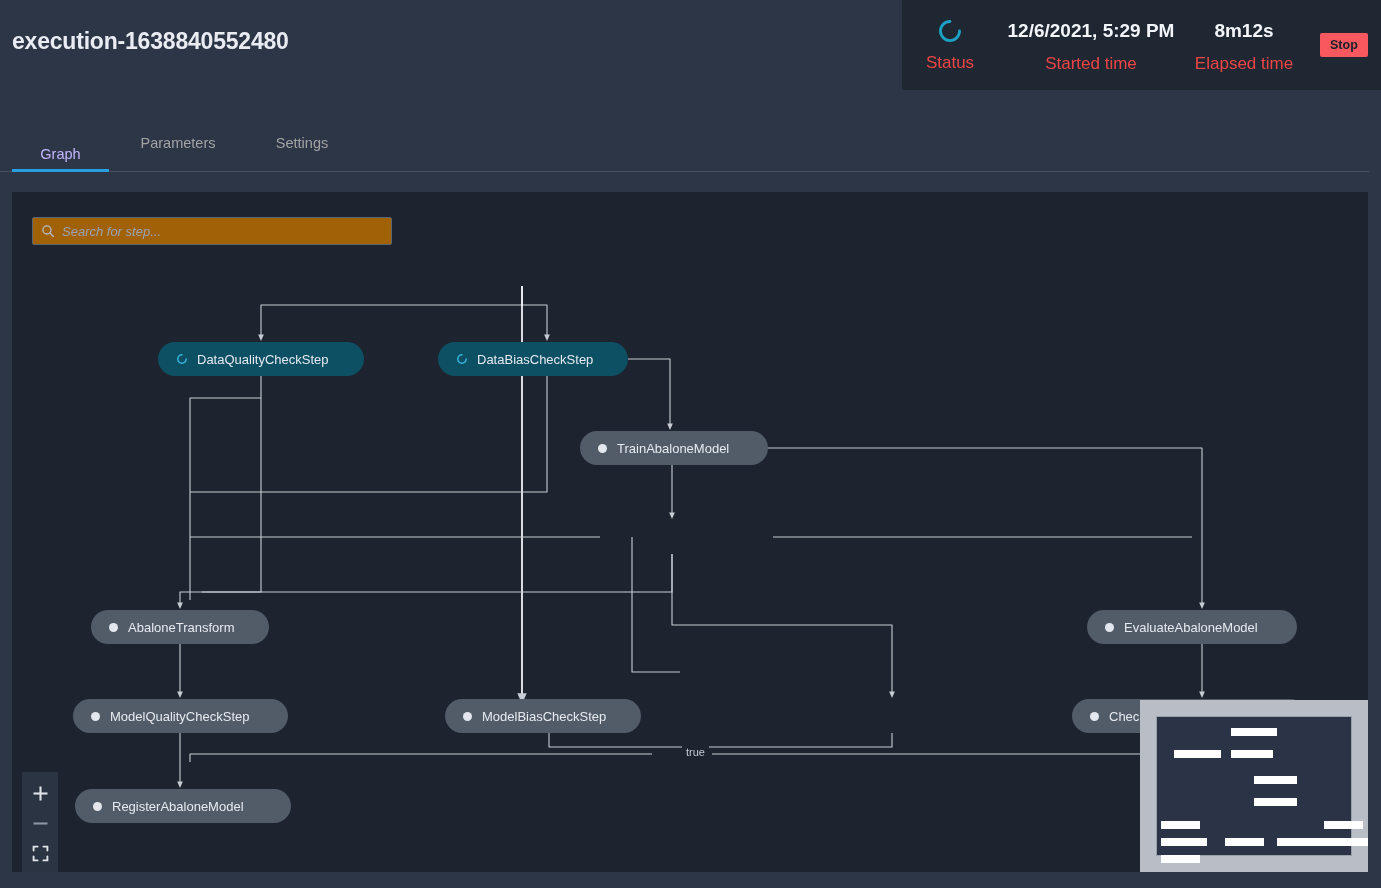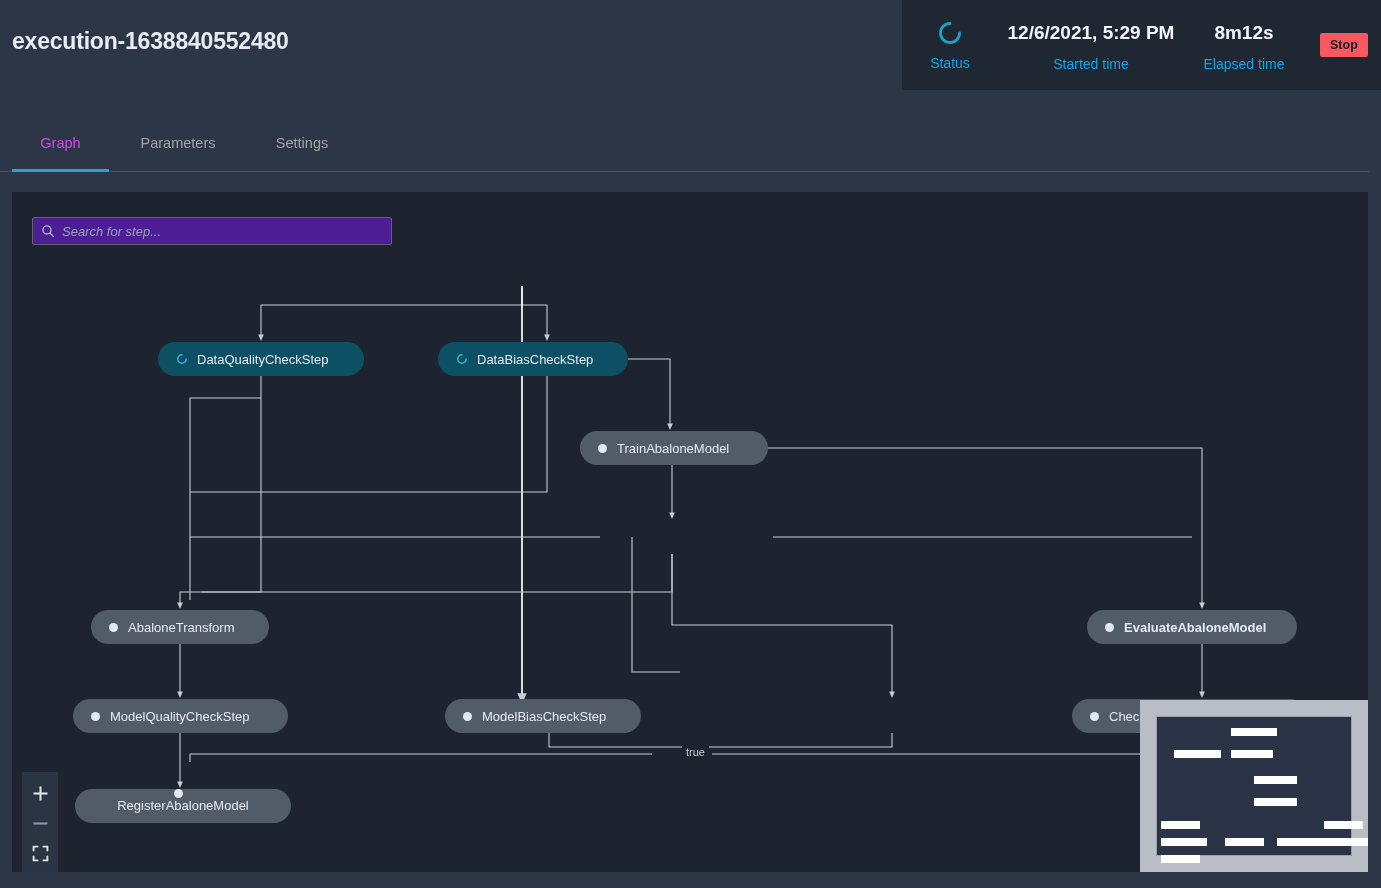--- a/index.html
+++ b/index.html
@@ -26,21 +26,21 @@
   }
   .stat {
     display: flex; flex-direction: column; align-items: center;
     justify-content: center; height: 100%;
   }
   .stat-val {
     font-size: 19px; font-weight: bold; color: #f2f5f9;
     line-height: 28px; white-space: nowrap;
   }
   .stat-lbl {
-    font-size: 14px; color: #0ea5e9; margin-top: 9px; white-space: nowrap;
+    font-size: 17px; color: #ef4444; margin-top: 9px; white-space: nowrap;
   }
   #stat-status { width: 96px; }
   #stat-started { width: 186px; }
   #stat-elapsed { width: 120px; }
   .spinner {
     width: 26px; height: 26px; display: block;
   }
   #stop-button {
     margin-left: 16px;
     background: #f9585e; color: #1a1f28;
@@ -54,21 +54,21 @@
   #tabbar {
     position: absolute; left: 0; top: 128px; width: 1369px; height: 44px;
     border-bottom: 1px solid #46515f;
   }
   .tab {
     position: absolute; top: 0; height: 44px;
     display: flex; align-items: flex-start; padding-top: 7px;
     justify-content: center;
     font-size: 14.5px; color: #a3a3a3; cursor: pointer;
   }
-  .tab.active { color: #d946ef; }
+  .tab.active { color: #c4b5fd; align-items: center; }
   .tab.active::after {
     content: ""; position: absolute; left: 0; bottom: 0;
     width: 100%; height: 3px; background: #2a9fe0;
   }
   #tab-graph { left: 12px; width: 97px; }
   #tab-parameters { left: 121px; width: 114px; }
   #tab-settings { left: 256px; width: 92px; }
 
   
   #canvas-panel {
@@ -76,21 +76,21 @@
     width: 1356px; height: 680px;
     background: #1e242f;
     overflow: hidden;
   }
 
   
   #search-box {
     position: absolute; left: 20px; top: 25px;
     width: 360px; height: 28px;
     border: 1px solid #5a6572; border-radius: 2px;
-    background: #4c1d95;
+    background: #a16207;
     display: flex; align-items: center; padding: 0 8px;
   }
   #search-icon { width: 14px; height: 14px; flex: 0 0 14px; margin-right: 7px; }
   #search-input {
     flex: 1; background: transparent; border: none; outline: none;
     color: #e4e8ee; font-family: "Liberation Sans", sans-serif;
     font-size: 13px; font-style: italic;
   }
   #search-input::placeholder { color: #9aa3b0; font-style: italic; }
 
@@ -263,42 +263,42 @@
       <span class="dot"></span>
       <span class="label">TrainAbaloneModel</span>
     </div>
 
 
     <div class="node pending" style="left:79px;top:418px;width:178px;">
       <span class="dot"></span>
       <span class="label">AbaloneTransform</span>
     </div>
 
-    <div class="node pending" style="left:1075px;top:418px;width:210px;font-weight:bold;">
+    <div class="node pending" style="left:1075px;top:418px;width:210px;">
       <span class="dot"></span>
       <span class="label">EvaluateAbaloneModel</span>
     </div>
 
     <div class="node pending" style="left:61px;top:507px;width:215px;">
       <span class="dot"></span>
       <span class="label">ModelQualityCheckStep</span>
     </div>
 
     <div class="node pending" style="left:433px;top:507px;width:196px;">
       <span class="dot"></span>
       <span class="label">ModelBiasCheckStep</span>
     </div>
 
 
     <div class="node pending" style="left:1060px;top:507px;width:235px;overflow:hidden;">
       <span class="dot"></span>
       <span class="label">CheckMSEAbaloneEvaluation</span>
     </div>
 
-    <div class="node pending" style="left:63px;top:597px;width:216px;flex-direction:column;">
+    <div class="node pending" style="left:63px;top:597px;width:216px;">
       <span class="dot"></span>
       <span class="label">RegisterAbaloneModel</span>
     </div>
 
     <div class="edge-label" style="left:670px;top:554px;">true</div>
   </div>
 
   <div id="zoom-controls">
     <div class="zoom-btn">
       <svg width="17" height="17">

